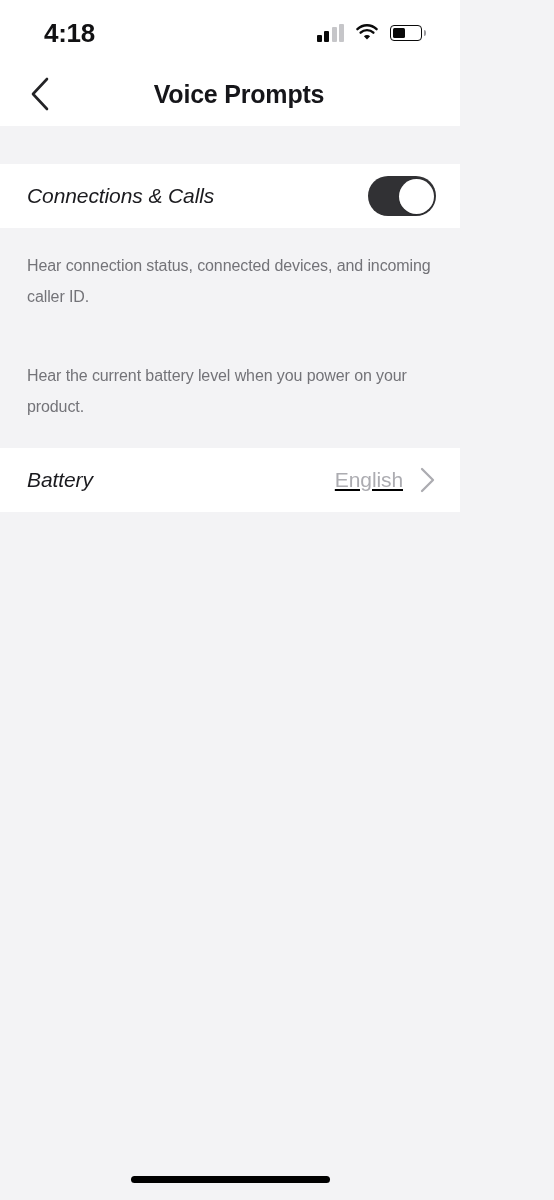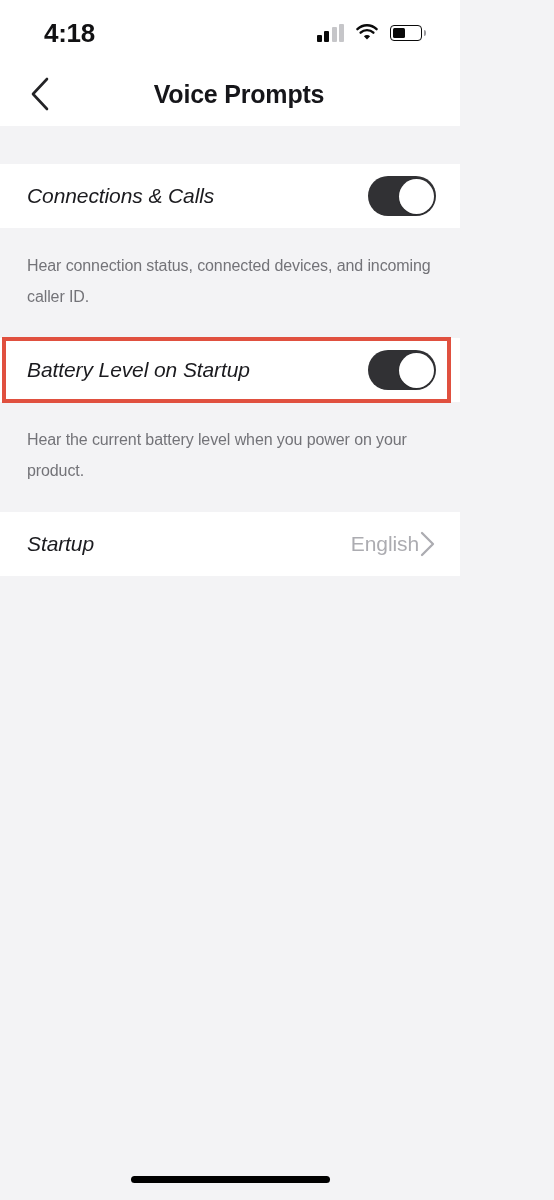--- a/index.html
+++ b/index.html
@@ -194,20 +194,22 @@
     height: 35px;
     border-radius: 50%;
     background: #FFFFFF;
     box-shadow: 0 1px 2px rgba(0,0,0,0.18);
   }
 
   
   .row-value-group {
     display: flex;
     align-items: center;
+    gap: 16px;
+    text-decoration: underline;
   }
   .row-value {
     font-size: 21px;
     color: #ACACB1;
     letter-spacing: -0.1px;
   }
 
   
   .highlight-wrap {
     position: relative;
@@ -292,33 +294,24 @@
     <div class="gap-band"></div>
 
     <div class="setting-row">
       <span class="setting-label">Connections &amp; Calls</span>
       <div class="toggle">
         <div class="knob"></div>
       </div>
     </div>
     <div class="setting-desc">Hear connection status, connected devices, and incoming caller ID.</div>
 
-    <div class="highlight-wrap">
-      <div class="setting-row">
-        <span class="setting-label">Battery Level on Startup</span>
-        <div class="toggle">
-          <div class="knob"></div>
-        </div>
-      </div>
-      <div class="highlight-box"></div>
-    </div>
     <div class="setting-desc">Hear the current battery level when you power on your product.</div>
 
     <div class="setting-row">
-      <span class="setting-label">Startup</span>
+      <span class="setting-label">Battery</span>
       <div class="row-value-group">
         <span class="row-value">English</span>
         <svg width="17" height="28" viewBox="0 0 17 28">
           <polyline points="3,3 14,14 3,25" fill="none" stroke="#ACACB1" stroke-width="2.3" stroke-linecap="round" stroke-linejoin="round"></polyline>
         </svg>
       </div>
     </div>
 
     <div class="filler"></div>
   </div>

